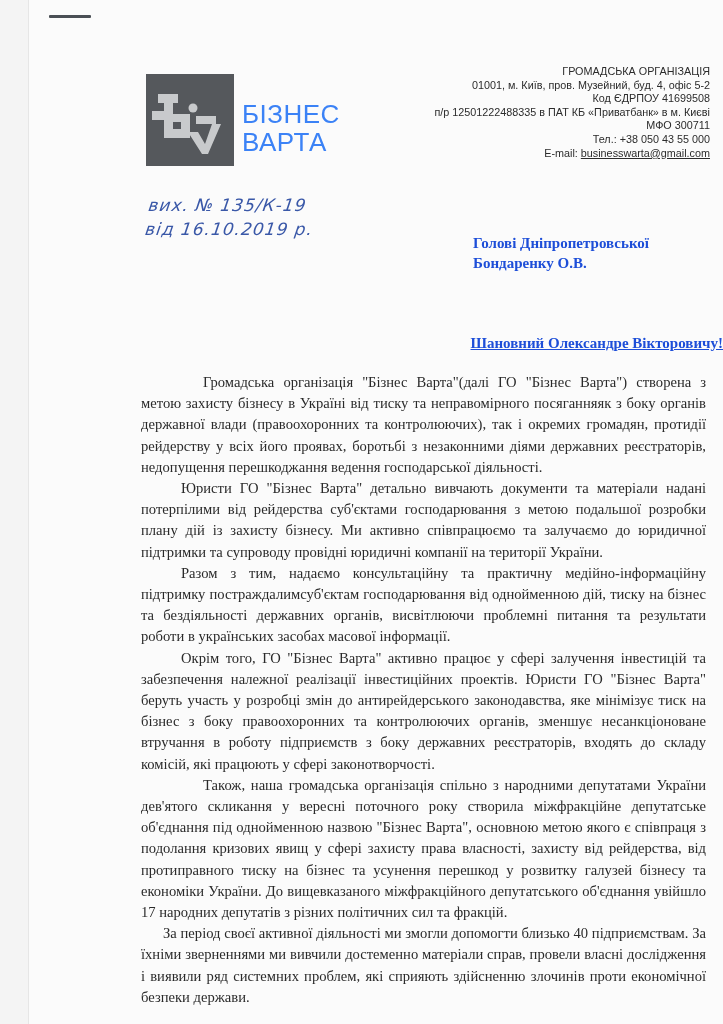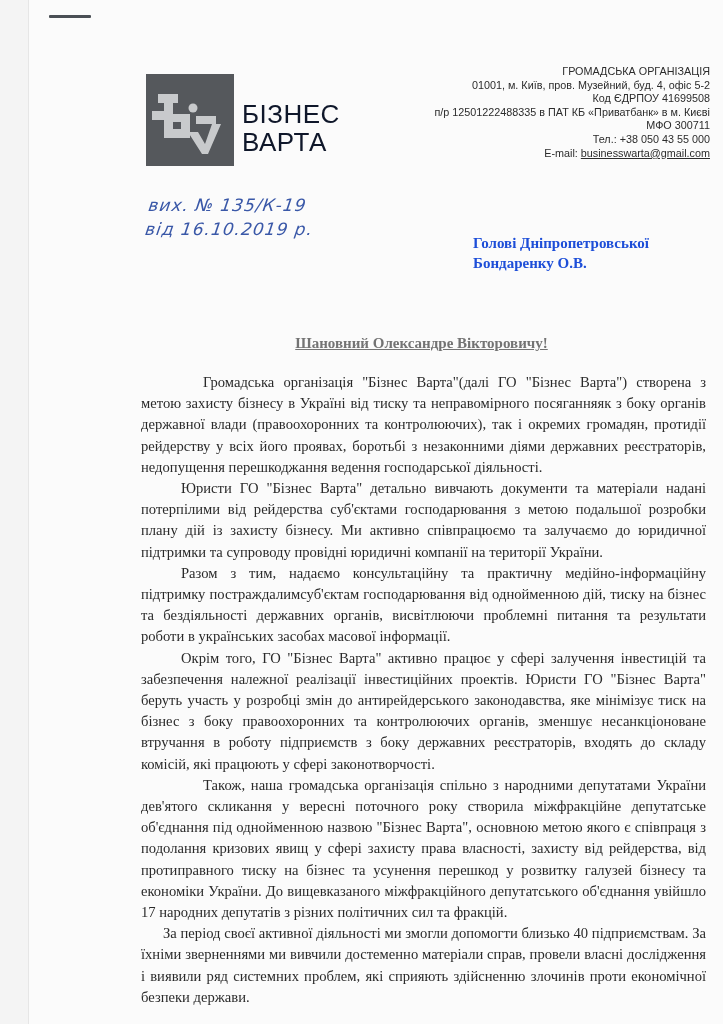--- a/index.html
+++ b/index.html
@@ -20,21 +20,21 @@
     }
     
     .logo-box {
       position: absolute; left: 146px; top: 74px; width: 88px; height: 92px;
       background: #55585c;
     }
     .logo-box svg { position: absolute; left: 0; top: 0; }
     .logo-text {
       position: absolute; left: 242px; top: 100px;
       font-family: "Liberation Sans", sans-serif;
-      font-size: 26px; line-height: 28px; color: #0f172a; letter-spacing: 0.5px;
+      font-size: 26px; line-height: 28px; color: #3b82f6; letter-spacing: 0.5px;
     }
     .logo-text div { white-space: nowrap; }
     
     .org-header {
       position: absolute; right: 13px; top: 65px; width: 420px;
       text-align: right;
       font-family: "Liberation Sans", sans-serif;
       font-size: 10.8px; line-height: 13.6px; color: #2b2b2b;
     }
     .org-header div { white-space: nowrap; }
@@ -48,23 +48,23 @@
     }
     .handwriting div { white-space: nowrap; letter-spacing: 1px; }
     
     .addressee {
       position: absolute; left: 473px; top: 233px;
       font-weight: bold; font-size: 15px; line-height: 20px; color: #1d4ed8;
     }
     .addressee div { white-space: nowrap; }
     
     .salutation {
-      position: absolute; left: 0; right: 0; top: 335px; text-align: center;
+      position: absolute; left: 0; right: 0; top: 335px; text-align: right;
       padding-left: 120px;
-      font-weight: bold; font-size: 15px; text-decoration: underline; color: #737373;
+      font-weight: bold; font-size: 15px; text-decoration: underline; color: #1d4ed8;
     }
     
     .body-text {
       position: absolute; left: 141px; top: 372px; width: 565px;
       font-size: 14.6px; line-height: 21.2px; color: #2a2a2a;
       text-align: justify;
     }
     .body-text p { margin: 0; text-indent: 40px; }
     .body-text p.p-first { text-indent: 62px; }
     .body-text p.p-small-indent { text-indent: 22px; }

